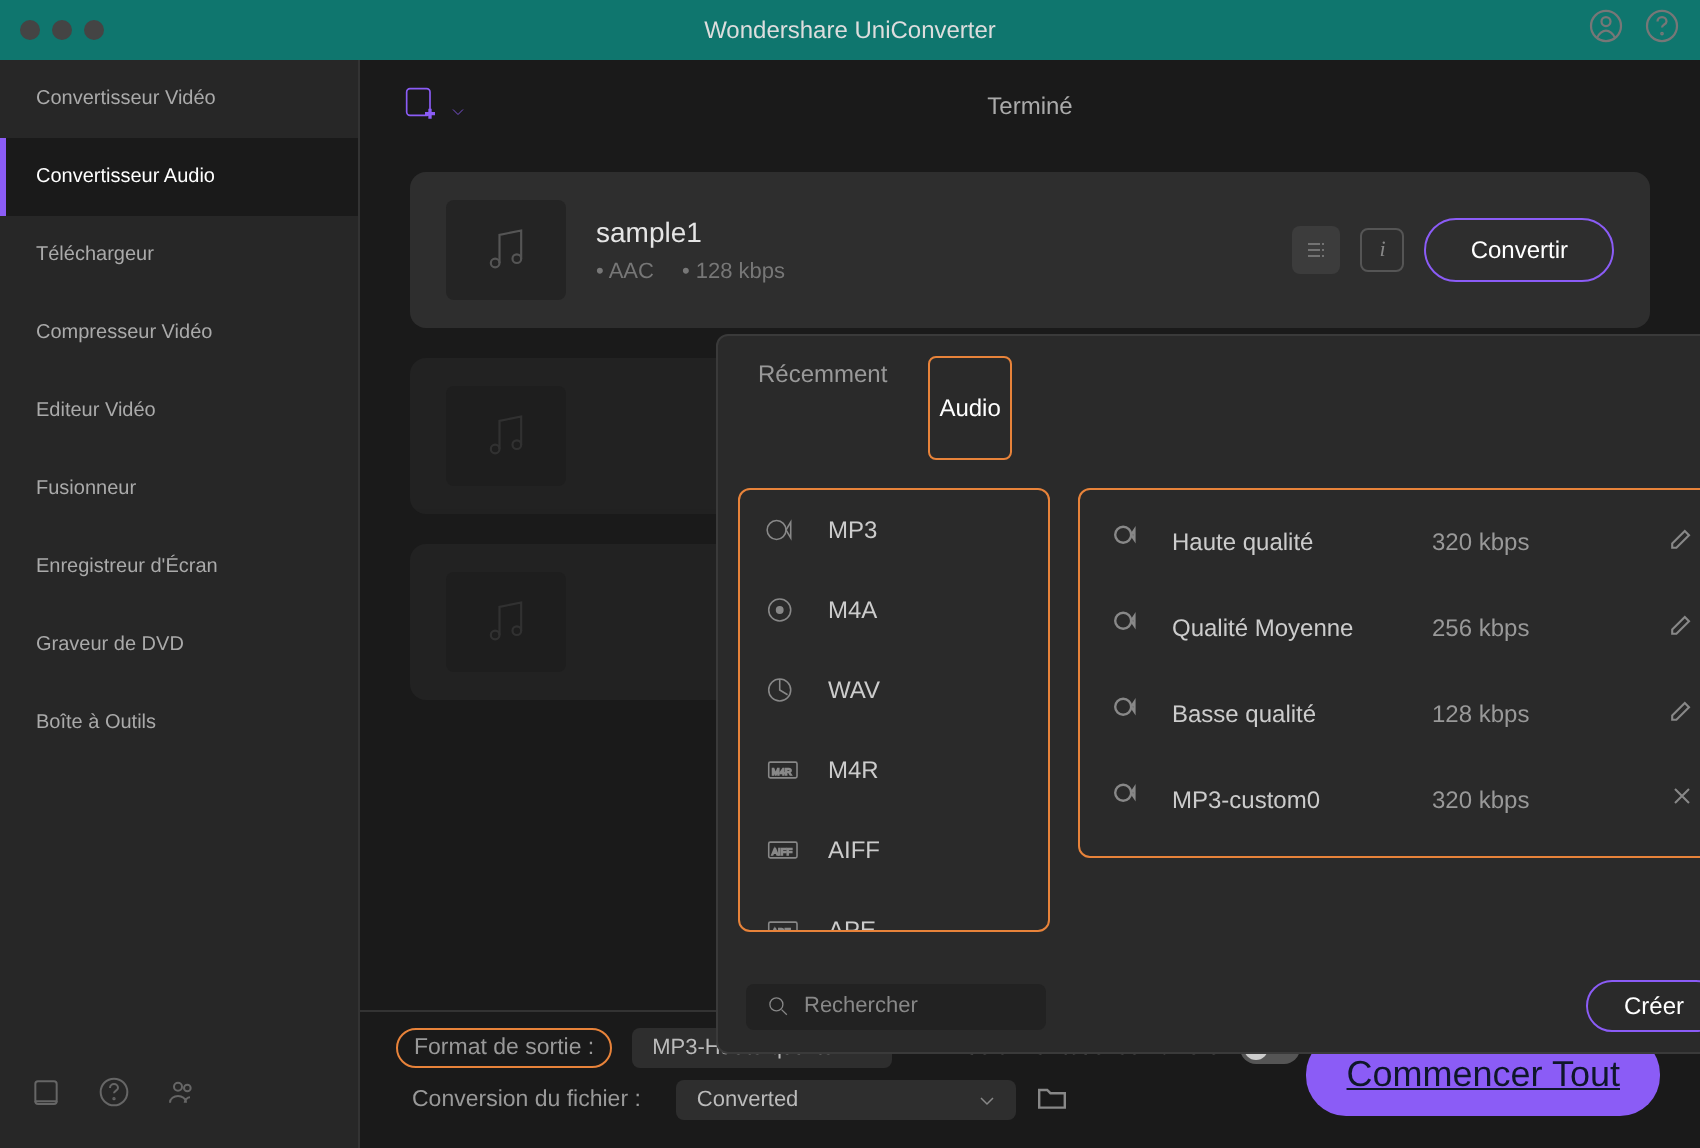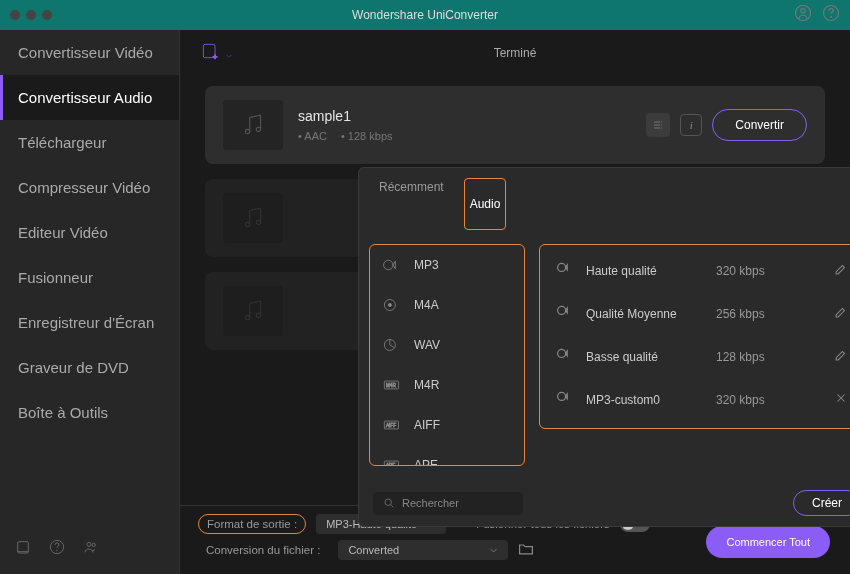--- a/index.html
+++ b/index.html
@@ -7,21 +7,21 @@
     
     .titlebar { height: 30px; background: #0f766e; display: flex; align-items: center; position: relative; }
     .traffic { display: flex; gap: 6px; margin-left: 10px; }
     .traffic span { width: 10px; height: 10px; border-radius: 50%; background: #444; }
     .app-title { position: absolute; left: 50%; transform: translateX(-50%); font-size: 12px; color: #ddd; }
     .titlebar-right { position: absolute; right: 10px; display: flex; gap: 10px; }
     .titlebar-right svg { width: 18px; height: 18px; fill: none; stroke: #777; stroke-width: 1.5; }
     
     .main { display: flex; height: calc(100% - 30px); }
     .sidebar { width: 180px; background: #272727; border-right: 1px solid #333; }
-    .sidebar-item { padding: 14px 18px; font-size: 15px; color: #aaa; cursor: pointer; }
+    .sidebar-item { padding: 14px 18px; font-size: 10px; color: #aaa; cursor: pointer; }
     .sidebar-item.active { background: #1a1a1a; color: #fff; border-left: 3px solid #8b5cf6; padding-left: 15px; }
     .sidebar-bottom { position: absolute; bottom: 15px; left: 15px; display: flex; gap: 18px; }
     .sidebar-bottom svg { width: 16px; height: 16px; stroke: #666; fill: none; stroke-width: 1.5; }
     
     .content { flex: 1; display: flex; flex-direction: column; position: relative; }
     .toolbar { height: 46px; display: flex; align-items: center; padding: 0 20px; }
     .add-file svg { width: 20px; height: 20px; stroke: #8b5cf6; fill: none; }
     .tabs-pill { position: absolute; left: 50%; transform: translateX(-50%); display: flex; align-items: center; gap: 0; }
     .tab-btn { padding: 6px 18px; font-size: 12px; border-radius: 14px; cursor: pointer; color: #aaa; }
     .tab-btn.active { background: #3a3a3a; color: #fff; }
@@ -61,21 +61,21 @@
     
     .bottombar { padding: 8px 18px; border-top: 1px solid #333; }
     .br-row { display: flex; align-items: center; gap: 10px; font-size: 11.5px; color: #999; margin-bottom: 6px; }
     .br-label { padding: 3px 8px; }
     .br-label.hl { border: 1.5px solid #e8833a; border-radius: 11px; }
     .br-select { background: #2e2e2e; padding: 4px 10px; border-radius: 4px; color: #bbb; font-size: 11px; display: flex; align-items: center; gap: 8px; min-width: 130px; justify-content: space-between; }
     .br-select svg { width: 9px; height: 9px; stroke: #888; fill: none; }
     .toggle { width: 30px; height: 16px; background: #555; border-radius: 8px; position: relative; }
     .toggle::after { content: ""; position: absolute; width: 12px; height: 12px; background: #ccc; border-radius: 50%; top: 2px; left: 2px; }
     .folder-icon svg { width: 16px; height: 16px; stroke: #888; fill: none; stroke-width: 1.5; }
-    .start-btn { position: absolute; right: 20px; bottom: 16px; padding: 10px 20px; background: #8b5cf6; color: #ffffff; border: none; border-radius: 20px; font-size: 11px; cursor: pointer; font-weight: 500; }
+    .start-btn { position: absolute; right: 20px; bottom: 16px; padding: 10px 20px; background: #8b5cf6; color: #0f172a; border: none; border-radius: 20px; font-size: 18px; cursor: pointer; font-weight: 500; text-decoration: underline; }
     
     ::-webkit-scrollbar { width: 4px; }
     ::-webkit-scrollbar-thumb { background: #555; border-radius: 2px; }
   </style>
 </head>
 <body>
 
 <div class="titlebar">
   <div class="traffic">
     <span></span>

